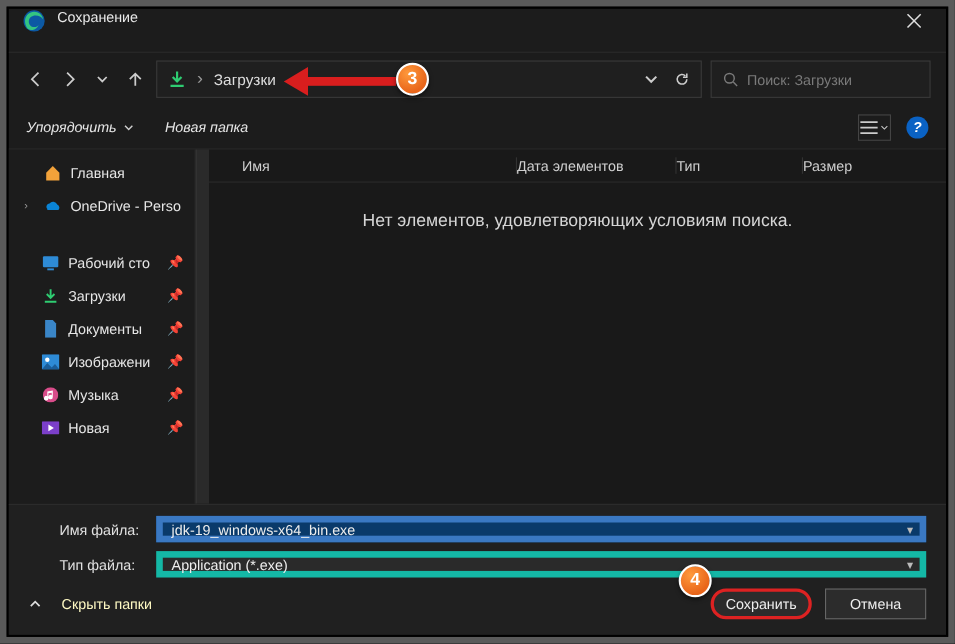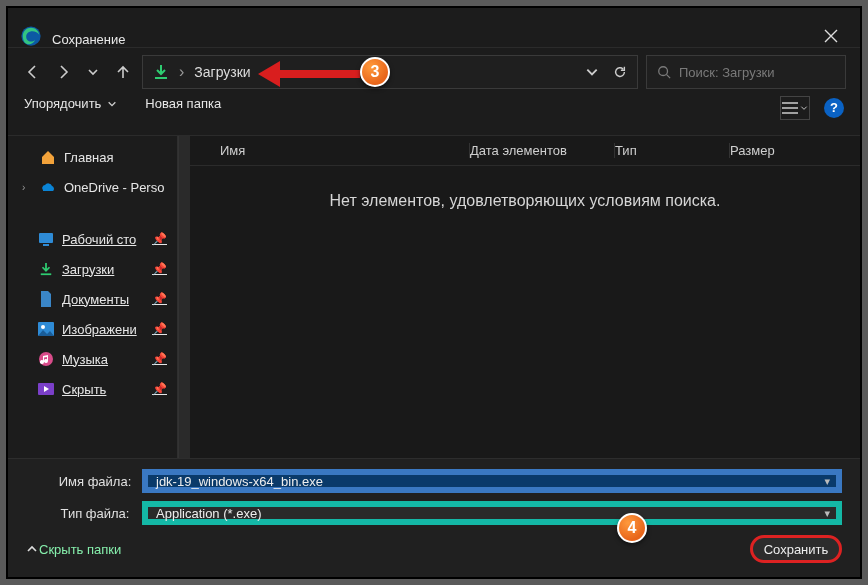--- a/index.html
+++ b/index.html
@@ -1,62 +1,62 @@
 <!DOCTYPE html>
 <html><head>
 <meta charset="utf-8">
 <style>
   * { box-sizing: border-box; margin: 0; padding: 0; font-family: "Segoe UI", Arial, sans-serif; }
   body { background: #5a5a5a; width: 868px; height: 585px; overflow: hidden; position: relative; }
   .frame { position: absolute; inset: 6px; border: 2px solid #000; background: #1c1c1c; display: flex; flex-direction: column; }
-  .titlebar { height: 40px; display: flex; align-items: flex-end; padding: 0 12px; color: #e8e8e8; font-size: 13px; border-bottom: 1px solid #2b2b2b; }
+  .titlebar { height: 40px; display: flex; align-items: flex-start; padding: 0 12px; color: #e8e8e8; font-size: 13px; border-bottom: 1px solid #2b2b2b; }
   .titlebar .edge { width: 22px; height: 22px; margin-right: 10px; }
   .titlebar .spacer { flex: 1; }
   .close-x { font-size: 18px; color: #ddd; padding: 4px 10px; cursor: pointer; }
 
   .navrow { height: 48px; display: flex; align-items: center; gap: 8px; padding: 0 14px; }
   .navbtn { width: 22px; height: 28px; display: flex; align-items: center; justify-content: center; color: #ddd; cursor: pointer; }
   .addrbar { flex: 1; height: 34px; border: 1px solid #3a3a3a; background: #1f1f1f; display: flex; align-items: center; padding: 0 10px; gap: 10px; color: #ddd; position: relative; }
   .addrbar .dl-ico { color: #2ecc71; font-weight: bold; }
   .addrbar .loc { font-size: 14px; }
   .addrbar .bc-sep { color: #999; }
   .addrbar .tail { margin-left: auto; display: flex; align-items: center; gap: 14px; }
   .addrbar .tail svg { width: 14px; height: 14px; }
   .searchbox { width: 200px; height: 34px; border: 1px solid #3a3a3a; background: #1f1f1f; display: flex; align-items: center; padding: 0 10px; color: #7a7a7a; font-size: 13px; gap: 8px; text-align: center; }
 
-  .toolbar { height: 40px; display: flex; align-items: flex-start; padding: 0 16px; gap: 43px; color: #e6e6e6; font-size: 13px; border-bottom: 1px solid #2b2b2b; }
+  .toolbar { height: 40px; display: flex; align-items: center; padding: 0 16px; gap: 43px; color: #e6e6e6; font-size: 13px; border-bottom: 1px solid #2b2b2b; font-style: italic; }
   .toolbar .left { display: flex; align-items: center; gap: 28px; }
   .toolbar .org { display: flex; align-items: center; gap: 6px; cursor: pointer; }
   .toolbar .right { margin-left: auto; display: flex; align-items: center; gap: 14px; }
   .viewbtn { width: 30px; height: 24px; border: 1px solid #444; display: flex; align-items: center; justify-content: center; cursor: pointer; }
   .help { width: 20px; height: 20px; border-radius: 50%; background: #0a62c4; color: #fff; font-size: 13px; font-weight: bold; text-align: center; line-height: 20px; cursor: pointer; }
 
   .body { flex: 1; display: flex; min-height: 0; }
   .sidebar { width: 170px; background: #1c1c1c; border-right: 1px solid #2f2f2f; color: #e6e6e6; font-size: 13px; padding: 6px 0; overflow: hidden; }
   .sb-item { height: 30px; display: flex; align-items: center; padding: 0 10px 0 14px; gap: 8px; cursor: pointer; white-space: nowrap; }
-  .sb-item.sub { padding-left: 30px; text-decoration: underline; }
+  .sb-item.sub { padding-left: 30px; }
   .sb-exp { width: 10px; color: #999; font-size: 10px; }
   .sb-ico { width: 16px; height: 16px; display: flex; align-items: center; justify-content: center; }
   .sb-pin { margin-left: auto; color: #888; font-size: 12px; }
   .sb-gap { height: 22px; }
   .vscroll { width: 12px; background: #2a2a2a; border-left: 1px solid #333; }
 
   .main { flex: 1; display: flex; flex-direction: column; background: #191919; }
   .cols { height: 30px; display: flex; align-items: center; color: #cfcfcf; font-size: 13px; border-bottom: 1px solid #2b2b2b; padding-left: 30px; }
   .col { display: flex; align-items: flex-start; gap: 4px; border-right: 1px solid #333; padding-right: 8px; }
   .empty { flex: 1; color: #d6d6d6; font-size: 16px; text-align: center; padding-top: 26px; }
 
   .bottom { background: #202020; border-top: 1px solid #2d2d2d; padding: 10px 18px 14px 46px; display: flex; flex-direction: column; gap: 8px; }
   .fieldrow { display: flex; align-items: center; gap: 6px; }
-  .fieldrow label { width: 82px; text-align: center; color: #e0e0e0; font-size: 13px; }
+  .fieldrow label { width: 82px; text-align: left; color: #e0e0e0; font-size: 13px; }
   .combo { flex: 1; height: 24px; border: 6px solid #14b8a6; background: #2a2a2a; color: #eee; font-size: 13px; padding: 0 8px; display: flex; align-items: center; position: relative; }
   .combo.hl { background: #0a3a6a; border-color: #3a78c2; }
   .combo .dd { position: absolute; right: 6px; color: #bbb; font-size: 11px; }
   .footer { display: flex; align-items: center; padding: 2px 0 0 0; }
-  .hide-folders { display: flex; align-items: center; gap: 1px; color: #86efac; font-size: 13px; margin-left: -28px; cursor: pointer; }
+  .hide-folders { display: flex; align-items: center; gap: 18px; color: #fef9c3; font-size: 13px; margin-left: -28px; cursor: pointer; }
   .actions { margin-left: auto; display: flex; gap: 12px; }
   .btn { min-width: 92px; height: 28px; border: 1px solid #666; background: #2c2c2c; color: #eee; font-size: 13px; display: flex; align-items: center; justify-content: center; cursor: pointer; }
   .btn.save { border: 3px solid #d22; border-radius: 14px; }
 
   
   .anno-arrow { position: absolute; top: 63px; left: 258px; width: 102px; height: 22px; pointer-events: none; }
   .anno-arrow .shaft { position: absolute; top: 7px; right: 0; width: 84px; height: 8px; background: #d91e1e; }
   .anno-arrow .head { position: absolute; left: 0; top: -2px; width: 0; height: 0; border-top: 13px solid transparent; border-bottom: 13px solid transparent; border-right: 22px solid #d91e1e; }
   .badge { position: absolute; width: 30px; height: 30px; border-radius: 50%; background: radial-gradient(circle at 35% 30%, #ff9a3c, #e8651a 70%); border: 2px solid #fff; color: #fff; font-weight: bold; font-size: 16px; display: flex; align-items: center; justify-content: center; box-shadow: 0 2px 4px rgba(0,0,0,.5); pointer-events: none; }
   .badge.b3 { top: 57px; left: 360px; }
@@ -231,21 +231,21 @@
         <span>Музыка</span>
         <span class="sb-pin">📌</span>
       </div>
       <div class="sb-item sub">
         <span class="sb-ico">
             <svg width="16" height="12" viewBox="0 0 16 12">
               <rect width="16" height="12" rx="1" fill="#7b3fc9"></rect>
               <path d="M6 3l5 3-5 3z" fill="#fff"></path>
             </svg>
           </span>
-        <span>Скрыть</span>
+        <span>Новая</span>
         <span class="sb-pin">📌</span>
       </div>
     </div>
     <div class="vscroll"></div>
 
     <div class="main">
       <div class="cols">
         <div class="col" style="width:250px">
             <span>Имя</span>
           </div>
@@ -282,20 +282,23 @@
       <div class="hide-folders">
         <svg width="12" height="12" viewBox="0 0 12 12">
             <path d="M2 8l4-4 4 4" stroke="#ddd" stroke-width="1.6" fill="none"></path>
           </svg>
         <span>Скрыть папки</span>
       </div>
       <div class="actions">
         <div class="btn save">
             <span>Сохранить</span>
           </div>
+        <div class="btn">
+            <span>Отмена</span>
+          </div>
       </div>
     </div>
   </div>
 
 </div>
 
 <div class="anno-arrow">
   <div class="head"></div>
     <div class="shaft"></div>
 </div>

